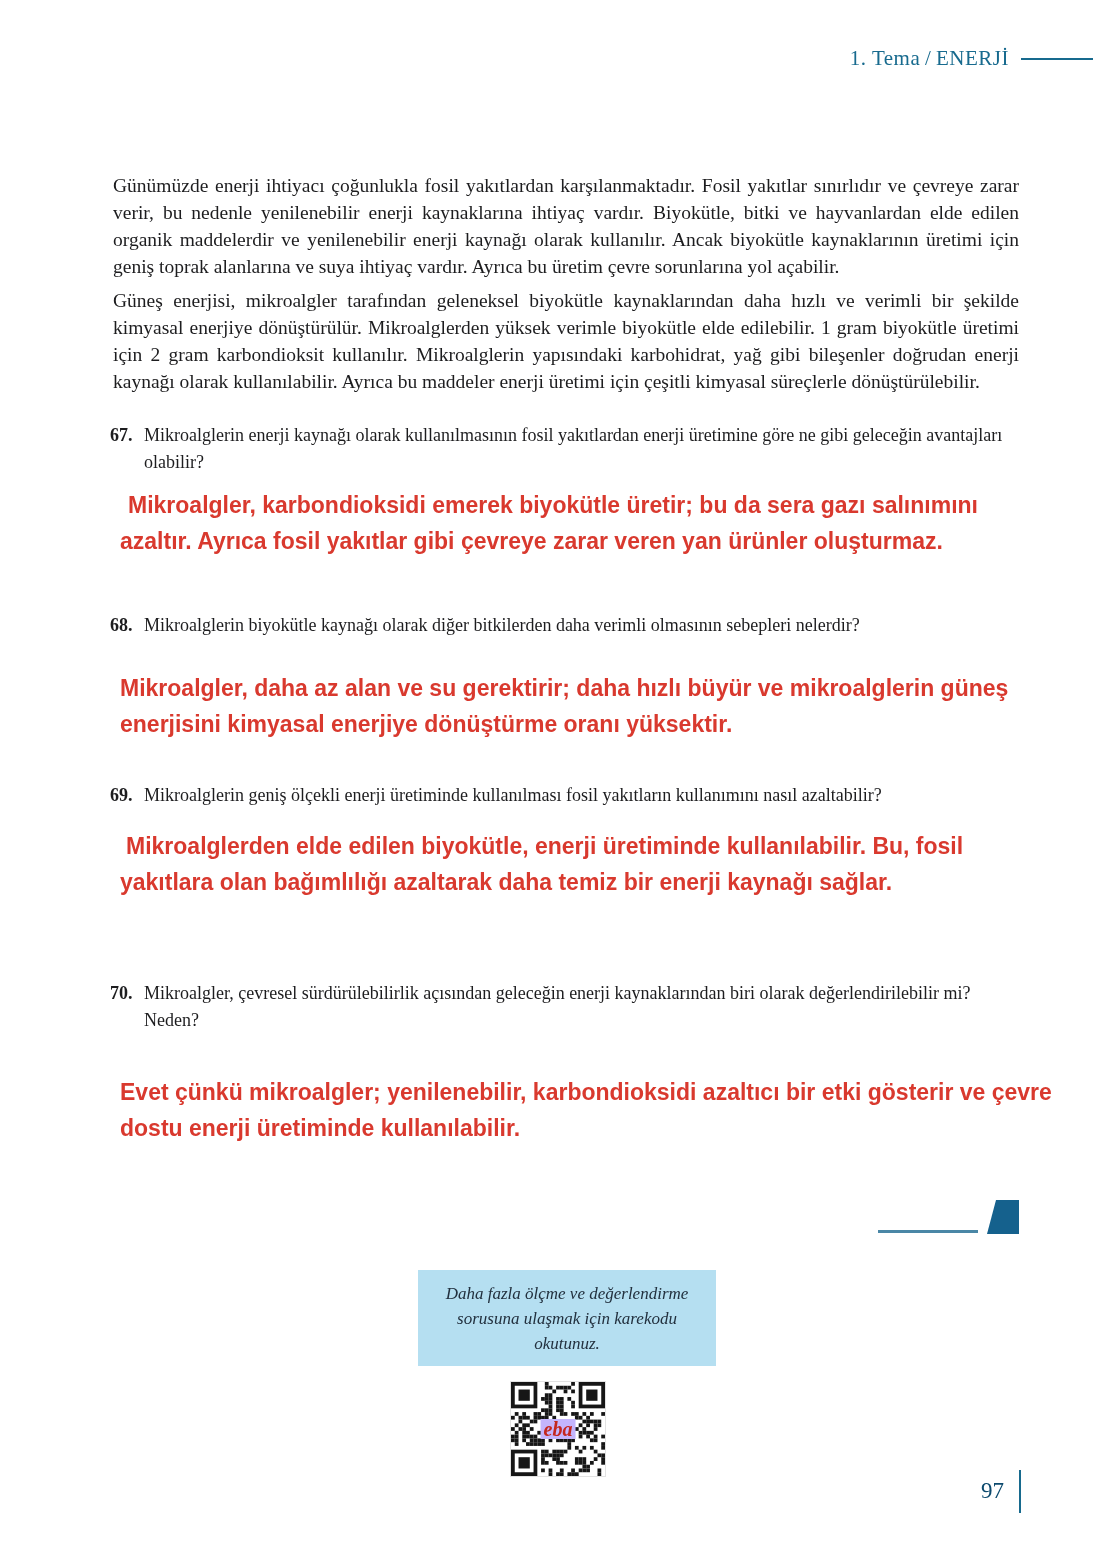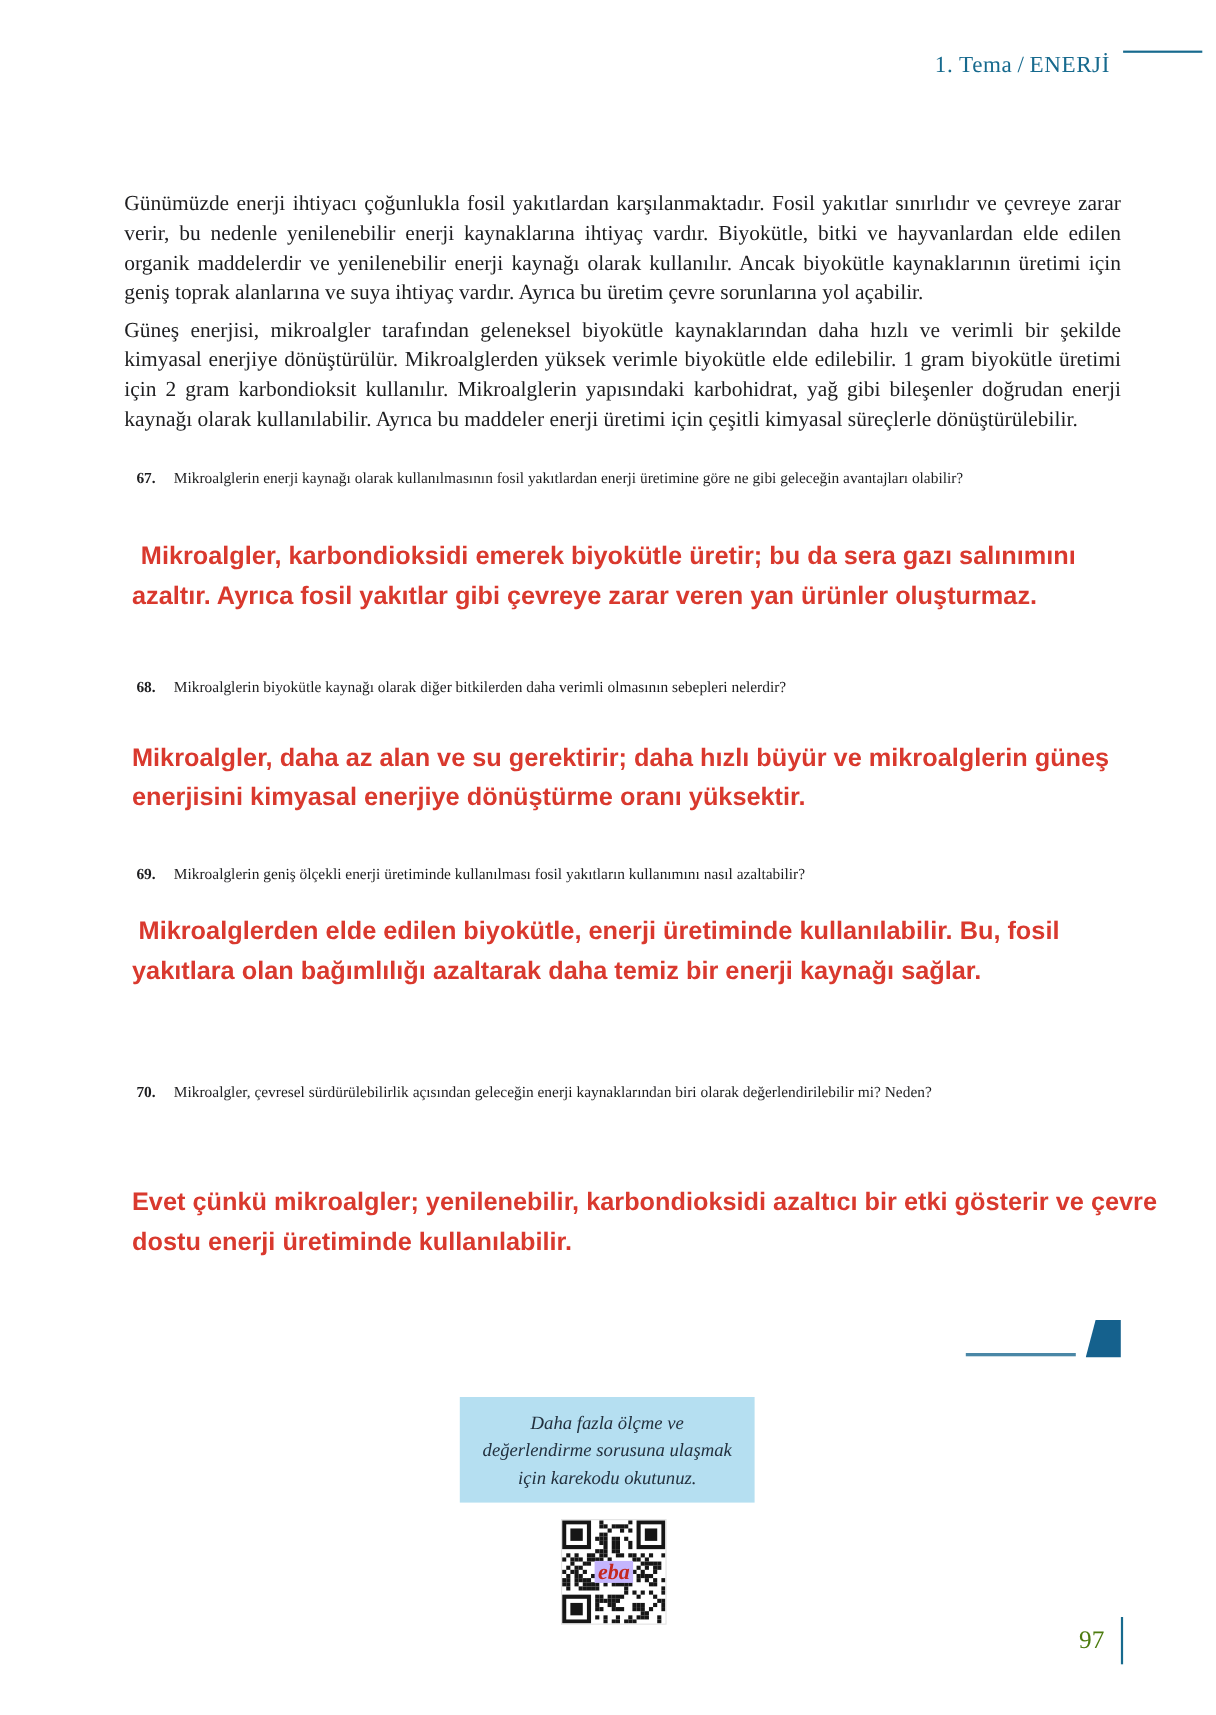--- a/index.html
+++ b/index.html
@@ -11,21 +11,21 @@
     background: #ffffff;
     font-family: "Liberation Serif", serif;
     color: #1d1d1f;
     overflow: hidden;
   }
   .header {
     position: absolute;
     top: 46px;
     right: 12px;
     display: flex;
-    align-items: flex-start;
+    align-items: center;
     gap: 12px;
     margin-left: 20px;
   }
   .header-title {
     color: #176a8e;
     font-size: 21px;
     letter-spacing: 0.5px;
   }
   .header-rule {
     width: 72px;
@@ -53,24 +53,24 @@
     left: 113px;
     width: 906px;
     font-size: 19.5px;
     line-height: 27px;
     text-align: justify;
   }
   .para-1 { top: 172px; }
   .para-2 { top: 287px; }
   .question {
     position: absolute;
-    left: 124px;
+    left: 110px;
     width: 904px;
     display: flex;
-    font-size: 14px;
+    font-size: 18px;
     line-height: 27px;
   }
   .q-number {
     font-weight: bold;
     min-width: 34px;
     flex: 0 0 34px;
   }
   .q-text { flex: 1; }
   .q-67 { top: 422px; }
   .q-68 { top: 612px; }
@@ -102,21 +102,21 @@
     position: absolute;
     left: 987px;
     top: 1200px;
     width: 32px;
     height: 34px;
   }
   .qr-note {
     position: absolute;
     left: 418px;
     top: 1270px;
-    width: 268px;
+    width: 298px;
     height: 96px;
     background: #b5dff1;
     display: flex;
     align-items: center;
     justify-content: center;
     text-align: center;
     padding: 8px 14px;
   }
   .qr-note-text {
     font-style: italic;
@@ -145,21 +145,21 @@
     font-weight: bold;
     font-size: 20px;
     color: #c4271f;
     line-height: 20px;
   }
   .page-number {
     position: absolute;
     left: 981px;
     top: 1478px;
     font-size: 23px;
-    color: #4d7c0f;
+    color: #0c4a6e;
   }
   .page-number-rule {
     position: absolute;
     left: 1019px;
     top: 1470px;
     width: 2px;
     height: 43px;
     background: #176a8e;
   }
 </style>

